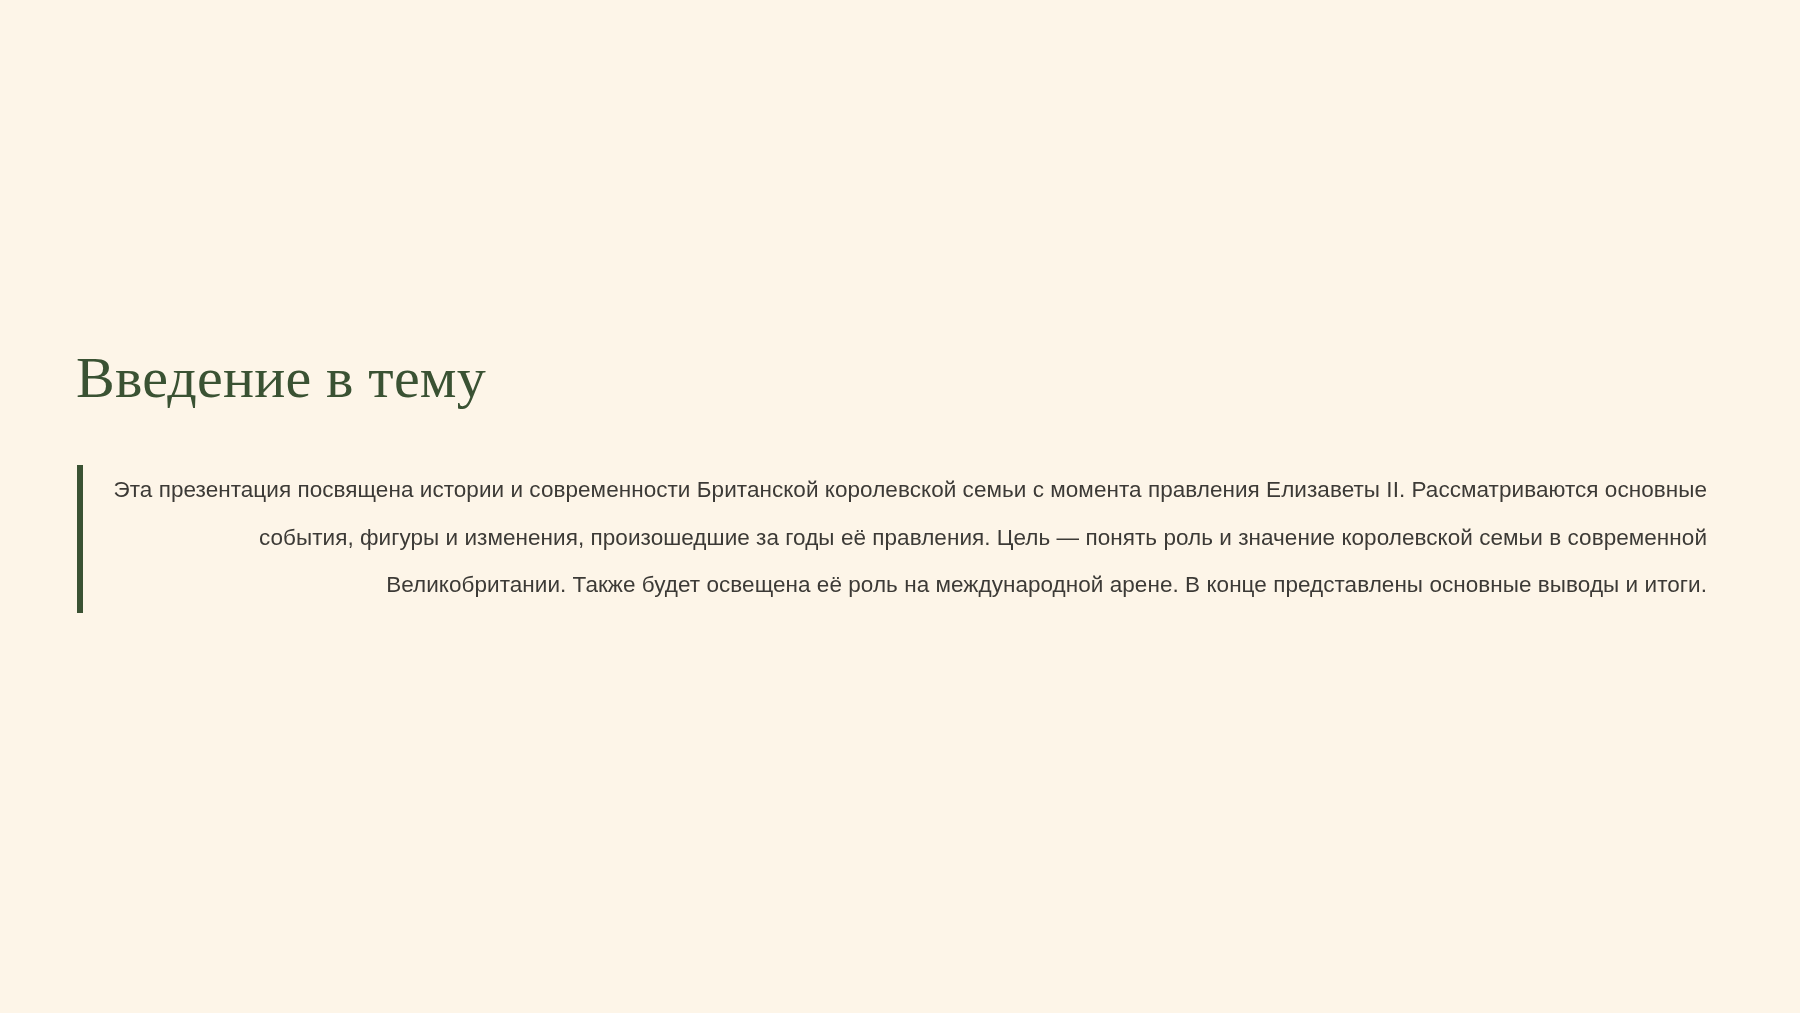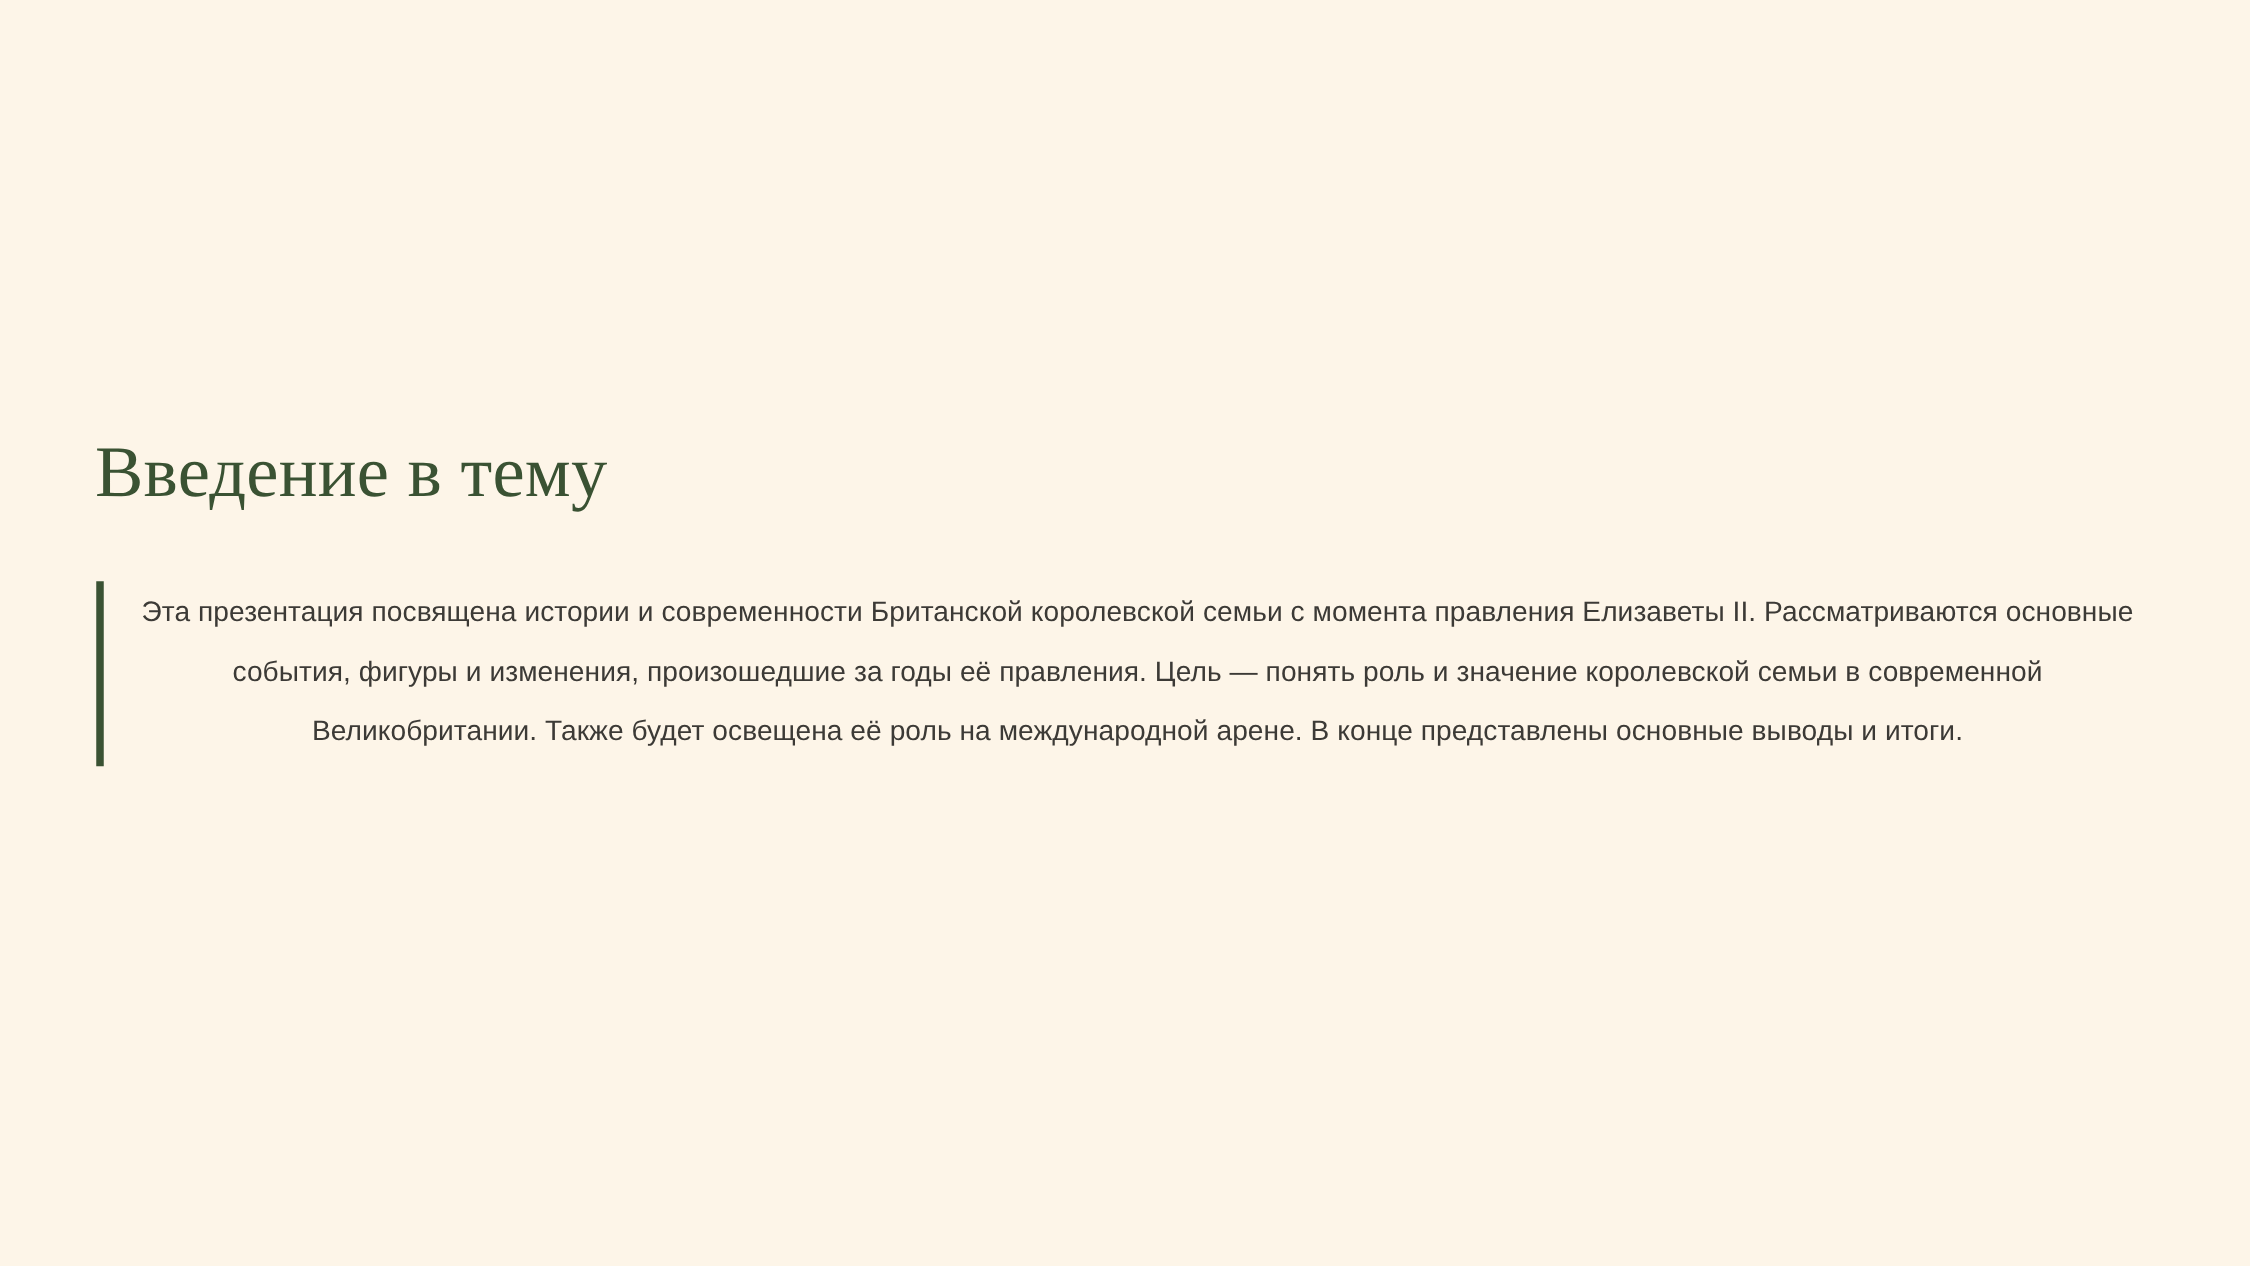--- a/index.html
+++ b/index.html
@@ -56,21 +56,21 @@
   }
 
   .body-text {
     flex: 1 1 auto;
     padding-left: 30px;
     font-family: "Liberation Sans", "DejaVu Sans", sans-serif;
     font-size: 22.5px;
     font-weight: 400;
     line-height: 47.5px;
     color: #3c3a36;
-    text-align: center;
+    text-align: right;
     letter-spacing: 0.05px;
     padding-top: 1px;
     padding-bottom: 4px;
   }
 </style>
 </head>
 <body>
 
 <div class="slide">
 

